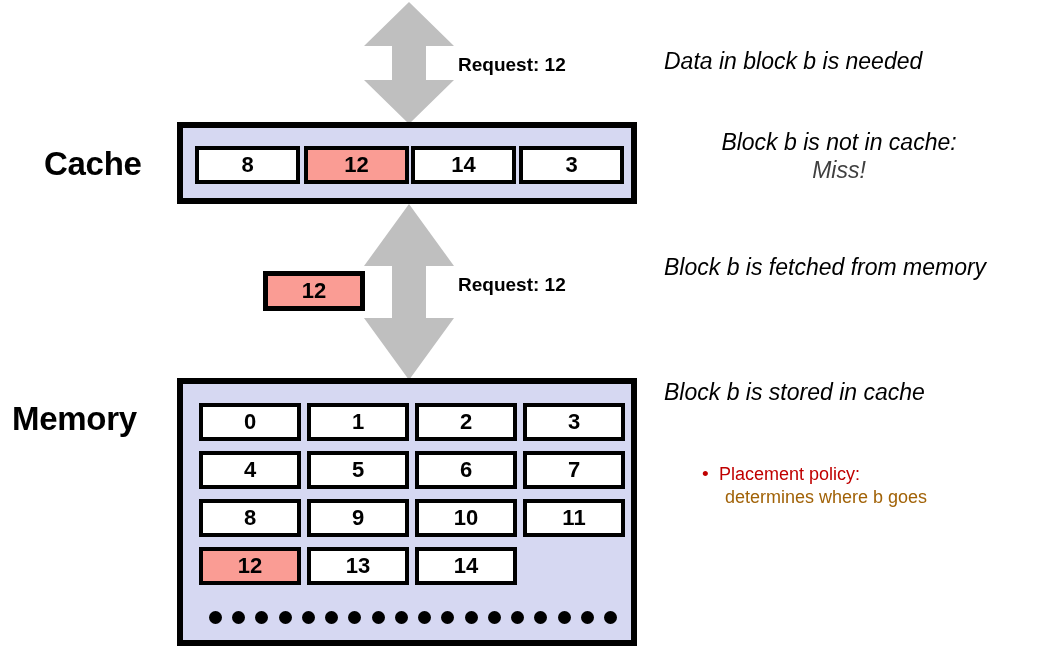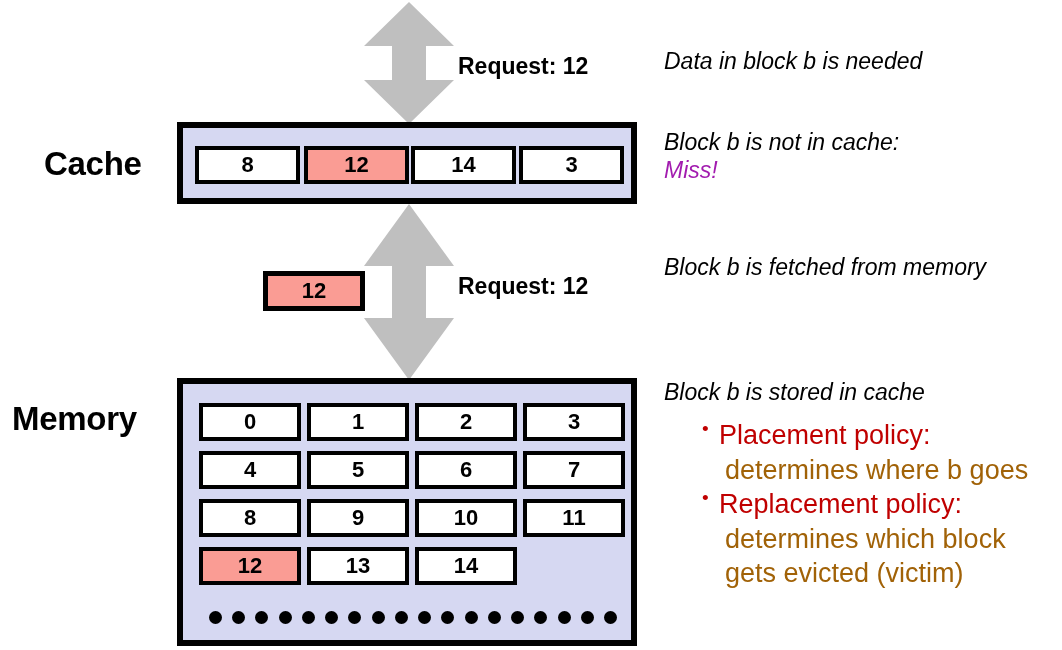--- a/index.html
+++ b/index.html
@@ -135,67 +135,68 @@
     width: 90px;
   }
   #arrow-top    { top: 2px;   height: 122px; }
   #arrow-bottom { top: 204px; height: 176px; }
   .arrow svg { display: block; width: 100%; height: 100%; }
 
   
   .request-label {
     position: absolute;
     font-weight: bold;
-    font-size: 23px;
+    font-size: 19px;
     line-height: 1;
     color: #000;
     white-space: nowrap;
   }
   #request-top    { left: 458px; top: 55px;  }
   #request-bottom { left: 458px; top: 275px; }
 
   
   .note {
     position: absolute;
     left: 664px;
     width: 350px;
     font-weight: normal;
     font-style: italic;
     font-size: 23px;
     line-height: 1.22;
     color: #000;
   }
   #note-needed { top: 47px;  }
-  #note-miss   { top: 128px; }
+  #note-miss   { top: 128px; text-align: center; }
   #note-fetch  { top: 253px; }
   #note-stored { top: 378px; }
 
   .miss-word {
     display: block;
-    color: #a21caf;
+    color: #404040;
   }
 
   
   #policy-list {
     position: absolute;
     left: 702px;
     top: 418px;
     width: 352px;
     margin: 0;
     padding: 0;
     list-style: none;
     font-style: normal;
     font-weight: normal;
   }
   #policy-list li {
     position: relative;
     padding-left: 17px;
-    font-size: 27px;
+    font-size: 18px;
     line-height: 1.28;
     color: #000;
+    margin-top: 45px;
   }
   #policy-list li::before {
     content: "\2022";
     position: absolute;
     left: 0;
     top: -1px;
     color: #c00000;
     font-size: 19px;
   }
   .policy-term {
@@ -293,19 +294,15 @@
 
   <div class="note" id="note-fetch">Block b is fetched from memory</div>
 
   <div class="note" id="note-stored">Block b is stored in cache</div>
 
   <ul id="policy-list">
     <li>
       <span class="policy-term">Placement policy:</span>
       <span class="policy-desc">determines where b goes</span>
     </li>
-    <li>
-      <span class="policy-term">Replacement policy:</span>
-      <span class="policy-desc">determines which block gets evicted (victim)</span>
-    </li>
   </ul>
 
 </div>
 
 </body></html>

